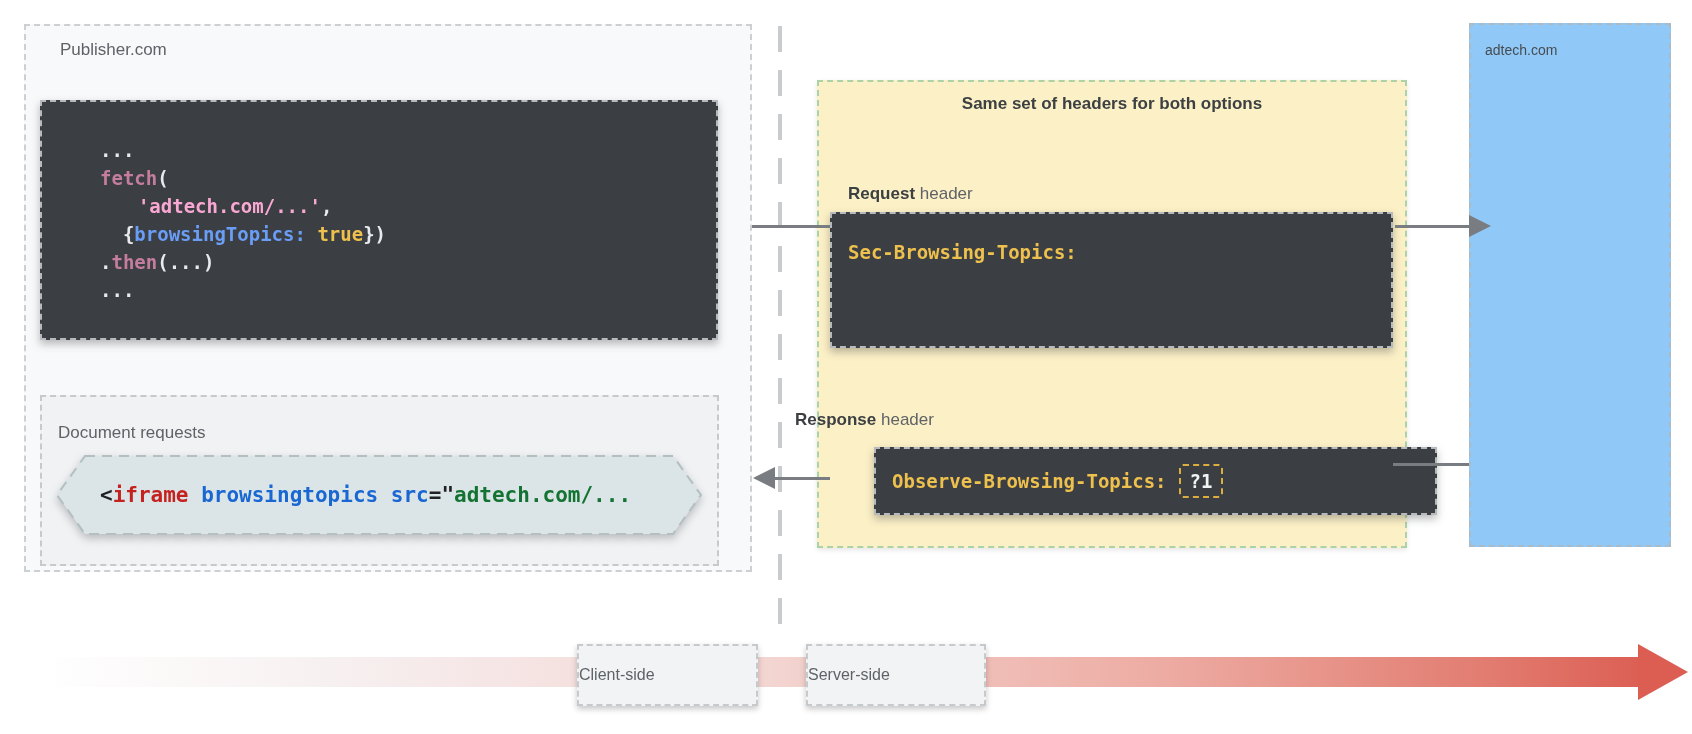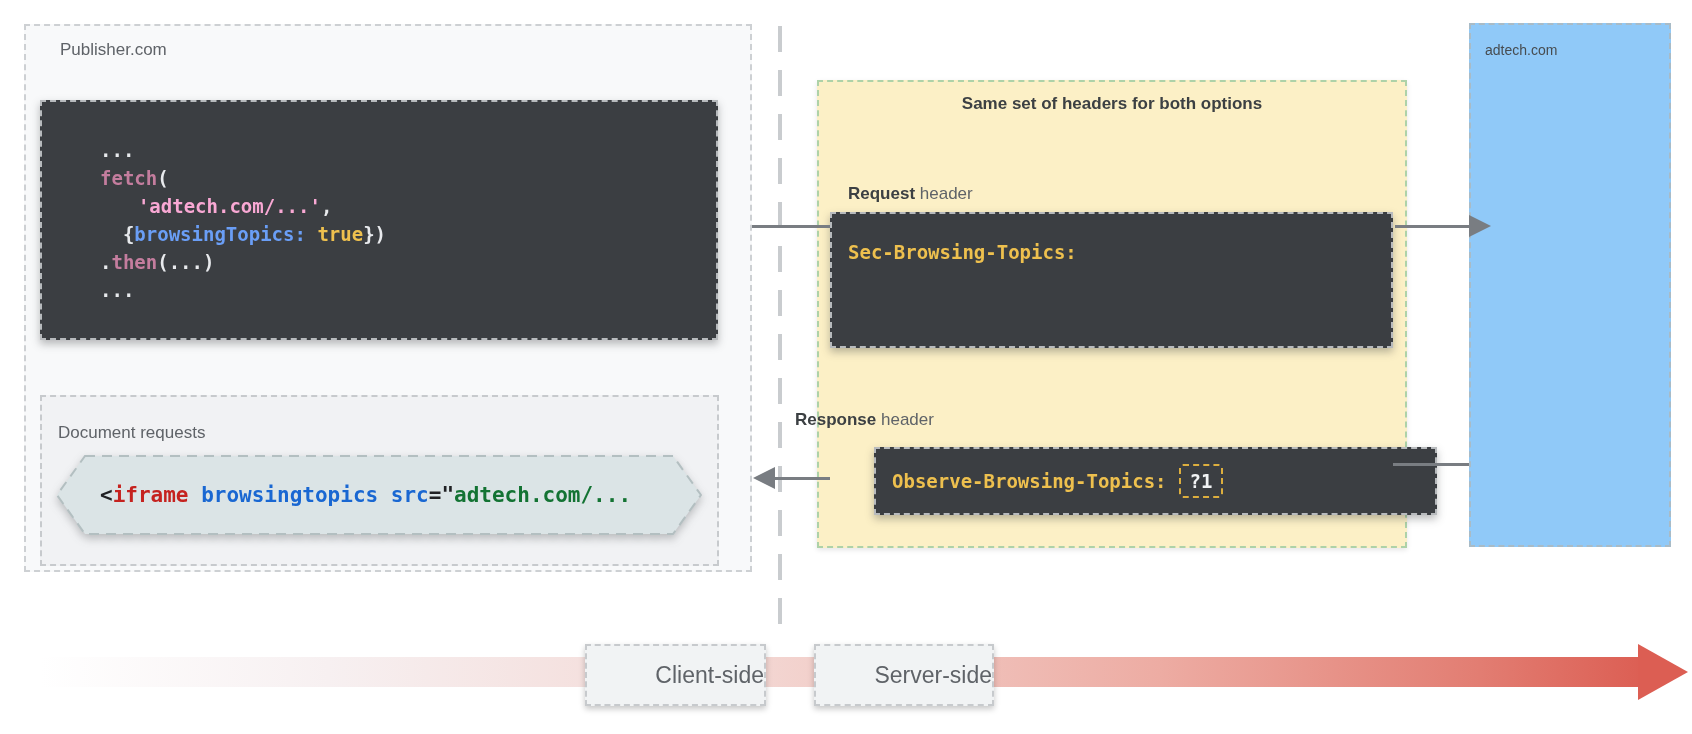--- a/index.html
+++ b/index.html
@@ -60,22 +60,22 @@
   #separator{left:778px;top:26px;width:4px;height:614px;
              background:repeating-linear-gradient(to bottom,#c9cccf 0 26px,transparent 26px 44px);}
 
   
   #grad-bar{left:40px;top:657px;width:1600px;height:30px;
             background:linear-gradient(to right, rgba(244,242,248,0) 0%, #f7f0f1 18%, #f3d6d2 45%,
                        #edaca3 70%, #e27d72 90%, #dc5f54 100%);}
   #grad-head{left:1638px;top:644px;width:0;height:0;border-left:50px solid #dc5e53;
              border-top:28px solid transparent;border-bottom:28px solid transparent;}
   .chip{top:644px;height:62px;background:#f1f3f4;border:2px dashed #c7cacd;
-        box-shadow:0 3px 6px rgba(0,0,0,.22);display:flex;align-items:center;justify-content:flex-end;
-        font-size:23px;color:#5f6368;margin-left:8px;}
+        box-shadow:0 3px 6px rgba(0,0,0,.22);display:flex;align-items:center;justify-content:flex-start;
+        font-size:16px;color:#5f6368;}
   #client-chip{left:577px;width:181px;}
   #server-chip{left:806px;width:180px;}
 </style>
 </head>
 <body>
 
 <div class="stage">
 
   <div class="abs" id="publisher-box"></div>
   <div class="abs panel-label" id="publisher-label" style="left:60px;top:40px;">Publisher.com</div>

